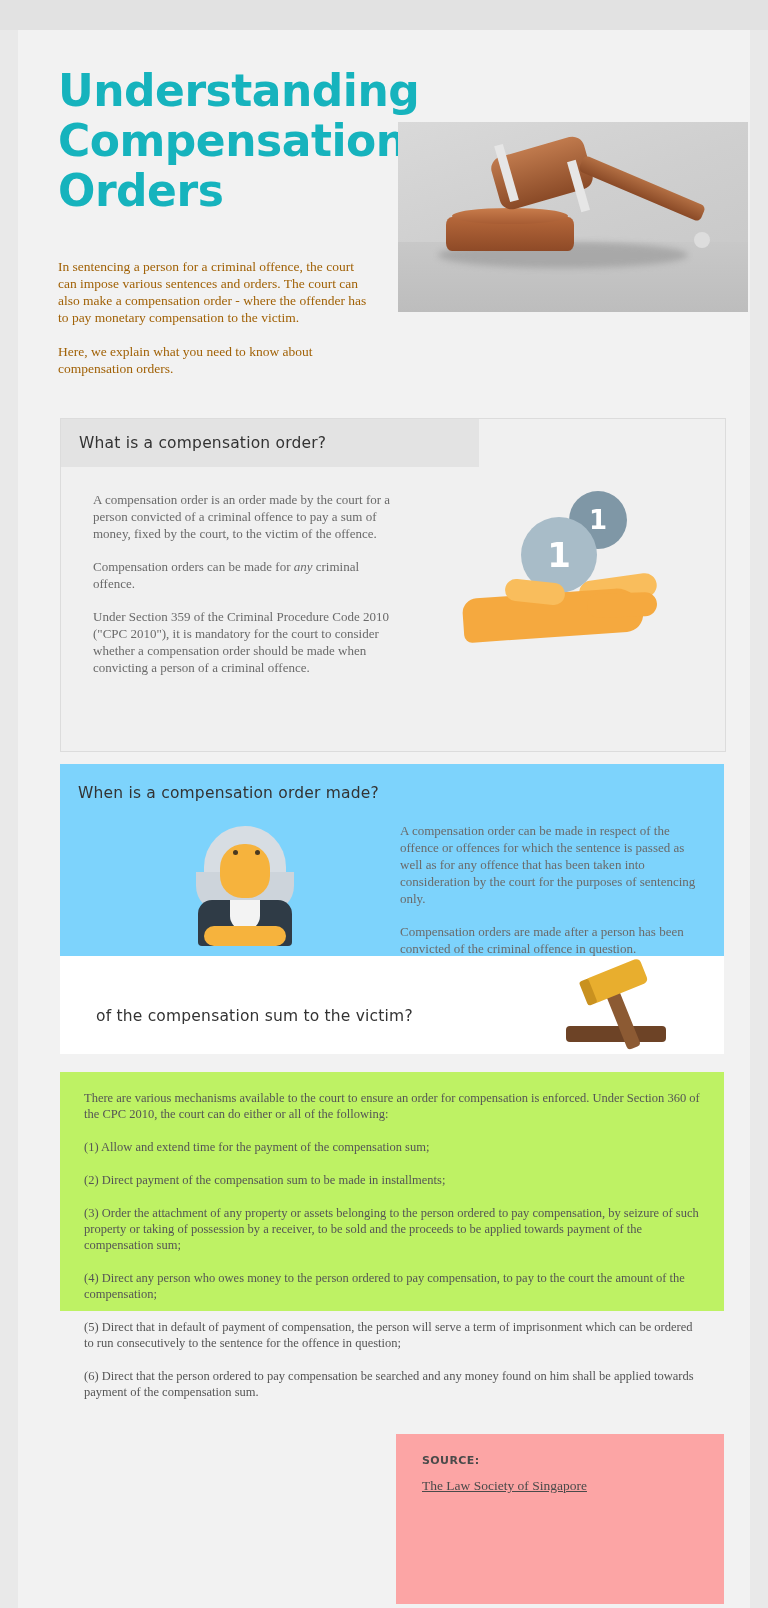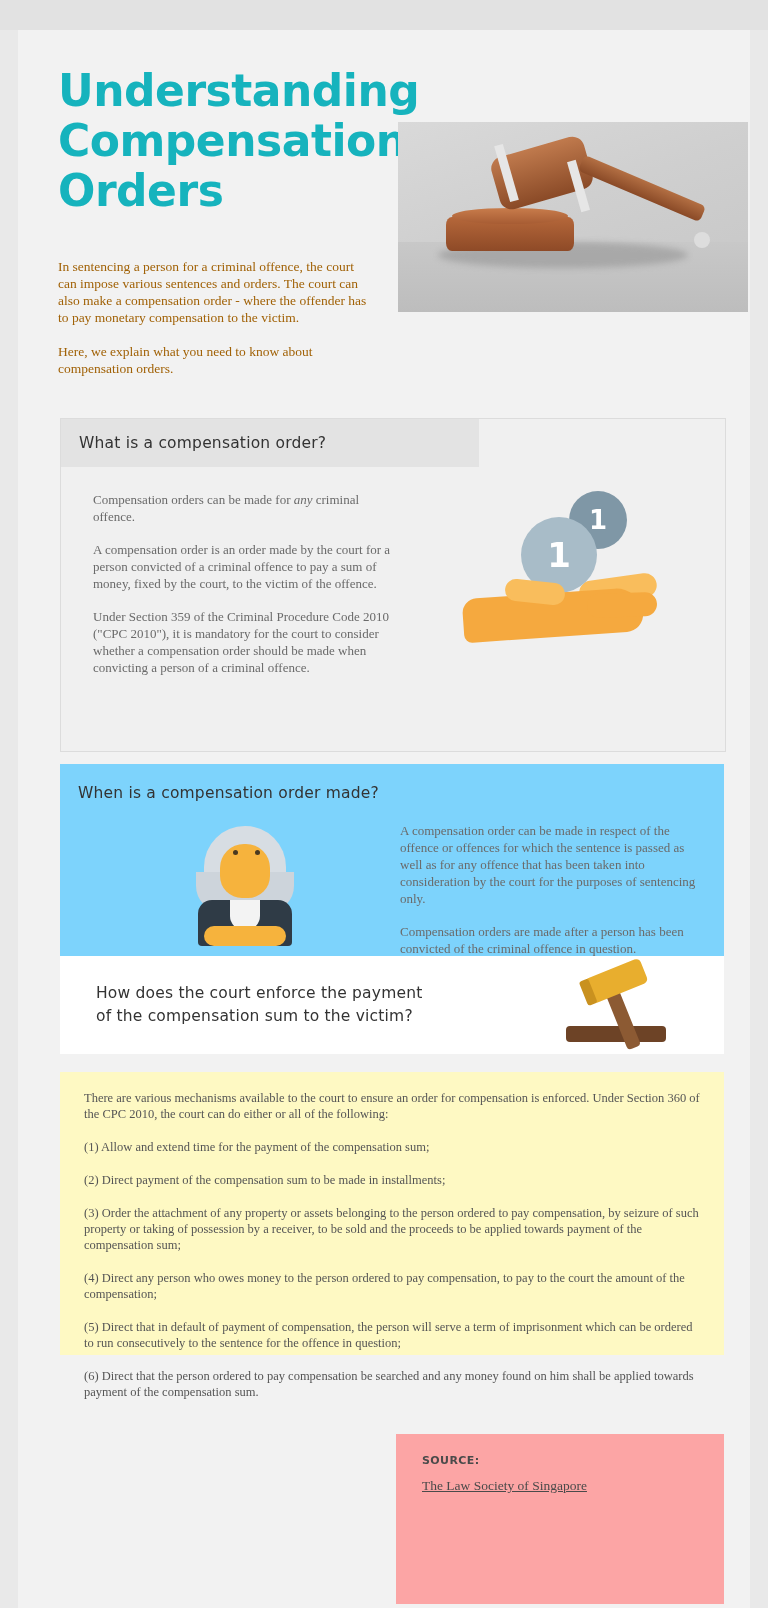--- a/index.html
+++ b/index.html
@@ -328,22 +328,22 @@
     width: 14px; height: 62px;
     background: #8c5a33;
     border-radius: 4px;
     transform: rotate(-22deg);
   }
 
   
   .sec4 {
     position: absolute;
     left: 42px; top: 1042px;
-    width: 664px; height: 283px;
-    background: #fef9c3;
+    width: 664px; height: 239px;
+    background: #bef264;
   }
   .sec4 .body {
     position: absolute;
     left: 24px; top: 18px;
     width: 620px;
     font-size: 12.5px;
     line-height: 16px;
     color: #555;
   }
   .sec4 .body p { margin: 0 0 17px 0; }
@@ -397,22 +397,22 @@
       <div class="band2"></div>
       <div class="handle"></div>
       <div class="cap"></div>
     </div>
 
     <div class="sec1">
       <div class="hdr">
         <div class="sec-h">What is a compensation order?</div>
       </div>
       <div class="body">
+        <p>A compensation order is an order made by the court for a person convicted of a criminal offence to pay a sum of money, fixed by the court, to the victim of the offence.</p>
         <p>Compensation orders can be made for <em>any</em> criminal offence.</p>
-        <p>A compensation order is an order made by the court for a person convicted of a criminal offence to pay a sum of money, fixed by the court, to the victim of the offence.</p>
         <p>Under Section 359 of the Criminal Procedure Code 2010 ("CPC 2010"), it is mandatory for the court to consider whether a compensation order should be made when convicting a person of a criminal offence.</p>
       </div>
       <div class="hand-art">
         <div class="coin-back">1</div>
         <div class="f1"></div>
         <div class="coin-front">1</div>
         <div class="palm"></div>
         <div class="f2"></div>
         <div class="thumb"></div>
       </div>
@@ -430,21 +430,21 @@
         <div class="hands"></div>
       </div>
       <div class="body">
         <p>A compensation order can be made in respect of the offence or offences for which the sentence is passed as well as for any offence that has been taken into consideration by the court for the purposes of sentencing only.</p>
         <p>Compensation orders are made after a person has been convicted of the criminal offence in question.</p>
       </div>
     </div>
 
     <div class="sec3">
       <div class="sec-h">
-        <span>How does the court enforce the payment</span><br>
+        <br>
         <span>of the compensation sum to the victim?</span>
       </div>
       <div class="gavel2">
         <div class="base"></div>
         <div class="stick"></div>
         <div class="headg"></div>
       </div>
     </div>
 
     <div class="sec4">

